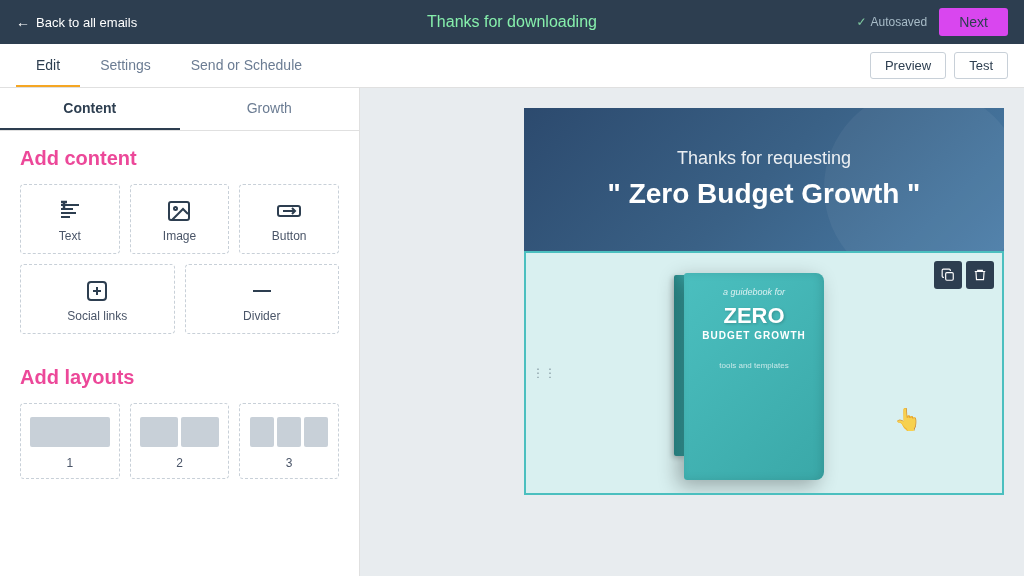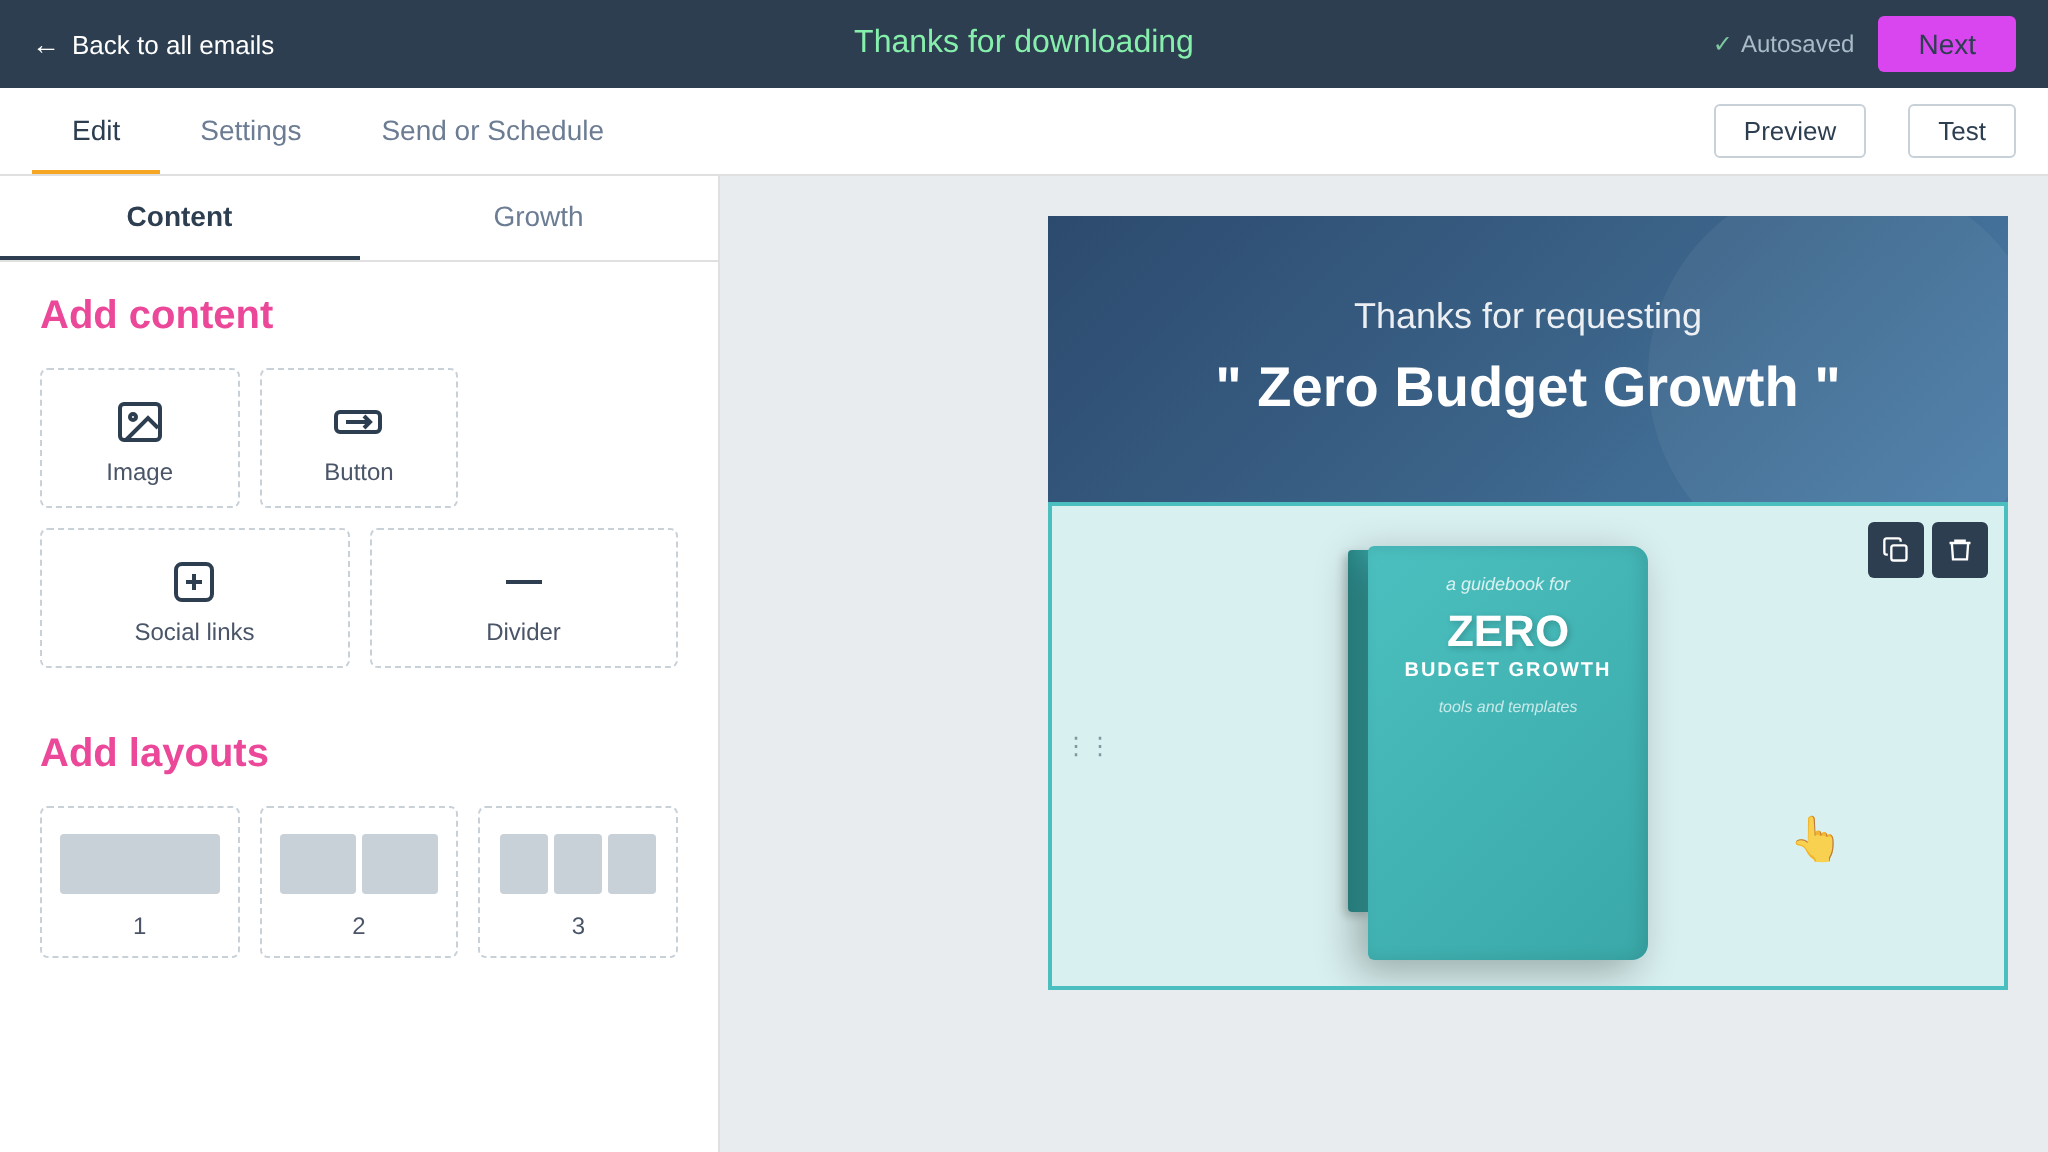--- a/index.html
+++ b/index.html
@@ -87,21 +87,21 @@
       align-items: center;
       border-bottom: 2px solid transparent;
     }
     .tab.active {
       color: #2d3e50;
       border-bottom: 2px solid #f5a623;
       font-weight: 500;
     }
     .tab-actions {
       display: flex;
-      gap: 21px;
+      gap: 8px;
       padding-left: 24px;
     }
     .tab-btn {
       background: #fff;
       border: 1px solid #c8d0d8;
       border-radius: 3px;
       padding: 5px 14px;
       font-size: 13px;
       color: #2d3e50;
       cursor: pointer;
@@ -353,22 +353,21 @@
     }
     .book-sub {
       font-size: 10px;
       font-weight: 700;
       margin-top: 3px;
       letter-spacing: 1px;
     }
     .book-footer {
       font-size: 8px;
       opacity: 0.7;
-      margin-top: 8px;
-      font-style: italic;
+      margin-top: 20px;
     }
 
     
     .cursor-hand {
       position: absolute;
       right: 80px;
       bottom: 60px;
       font-size: 22px;
       opacity: 0.8;
       pointer-events: none;
@@ -425,20 +424,33 @@
       </div>
       <div class="panel-tab">
         <span>Growth</span>
       </div>
     </div>
 
     <div class="panel-section">
       <div class="section-title">Add content</div>
       <div class="content-grid">
 
+        <div class="content-item">
+          <div class="content-icon">
+            <svg class="icon-svg" viewBox="0 0 24 24" fill="none" stroke="currentColor" stroke-width="2">
+              <line x1="3" y1="6" x2="21" y2="6"></line>
+              <line x1="3" y1="10" x2="15" y2="10"></line>
+              <line x1="3" y1="14" x2="18" y2="14"></line>
+              <line x1="3" y1="18" x2="12" y2="18"></line>
+              <path d="M6 3 L6 9" stroke-width="2.5"></path>
+              <path d="M3 3 L9 3" stroke-width="2.5"></path>
+            </svg>
+          </div>
+          <div class="content-label">Text</div>
+        </div>
 
         <div class="content-item">
           <div class="content-icon">
             <svg class="icon-svg" viewBox="0 0 24 24" fill="none" stroke="currentColor" stroke-width="2">
               <rect x="2" y="3" width="20" height="18" rx="2"></rect>
               <circle cx="8.5" cy="9.5" r="1.5"></circle>
               <path d="M21 15 L16 10 L5 21"></path>
             </svg>
           </div>
           <div class="content-label">Image</div>

